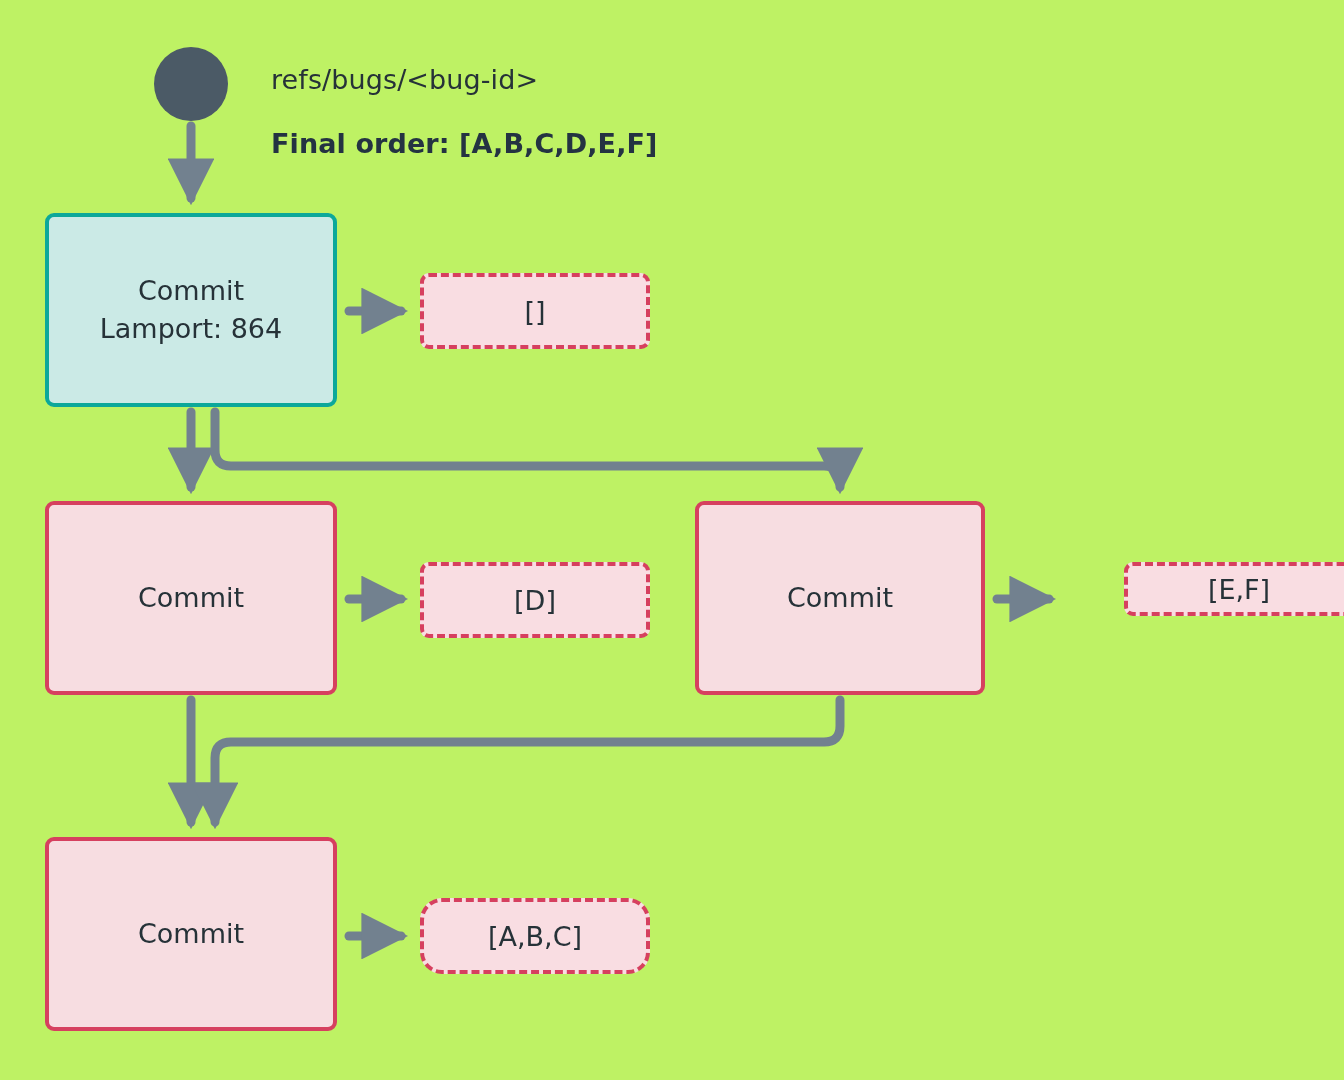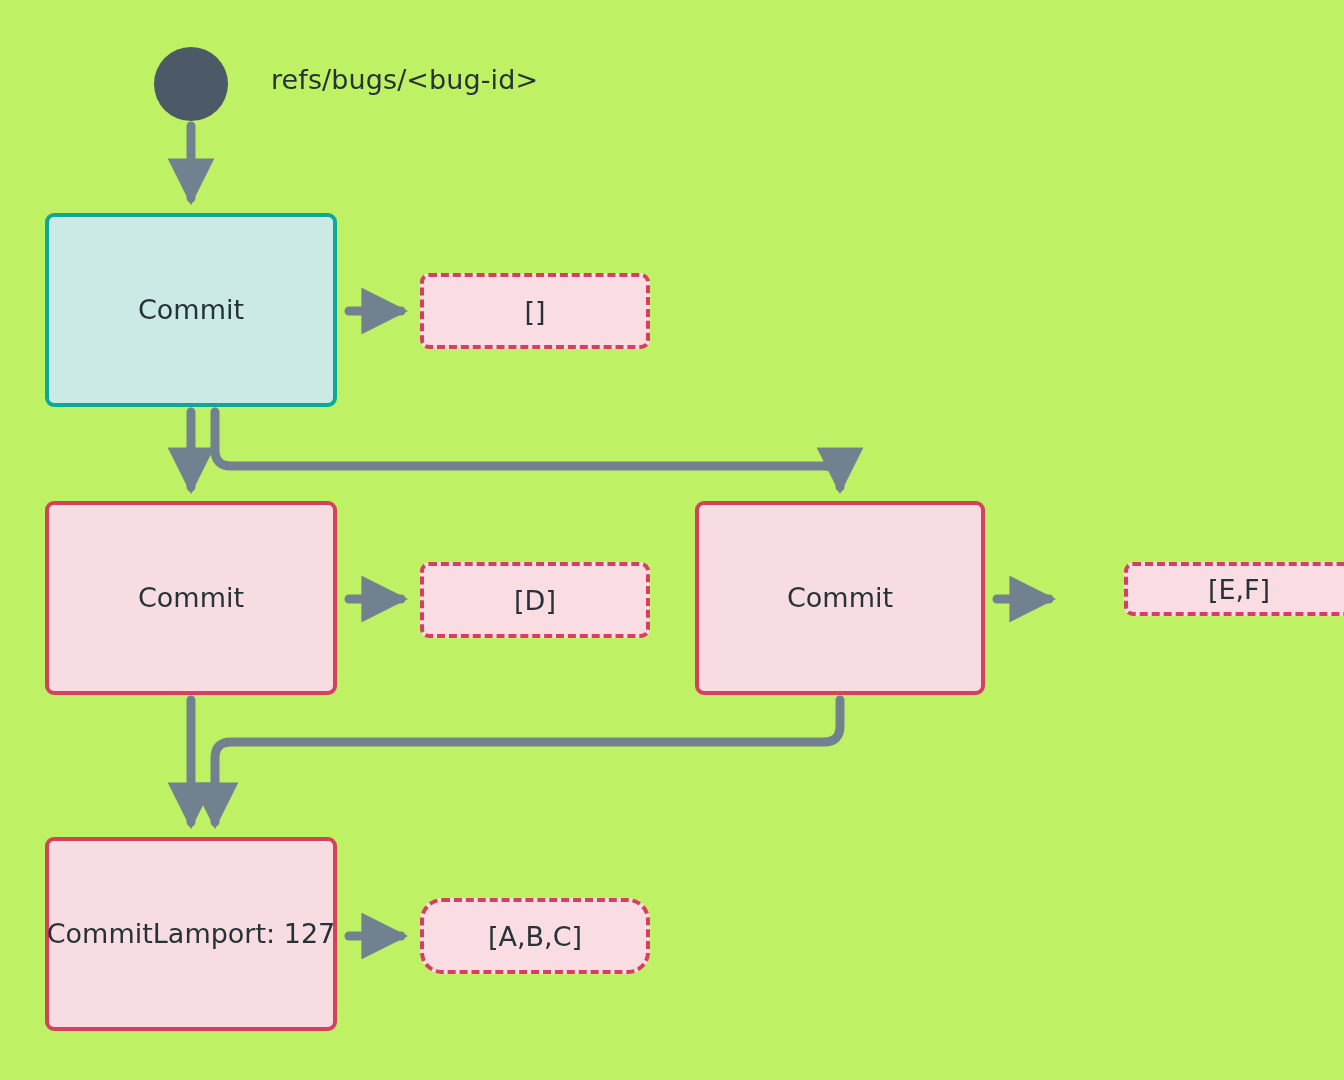--- a/index.html
+++ b/index.html
@@ -57,21 +57,21 @@
     white-space: nowrap;
     letter-spacing: 0.1px;
   }
 
   
   .commit-box {
     position: absolute;
     box-sizing: border-box;
     border-radius: 9px;
     display: flex;
-    flex-direction: row;
+    flex-direction: column;
     align-items: center;
     justify-content: center;
     color: #263238;
     font-size: 27px;
     line-height: 1.42;
   }
   .commit-box .ln {
     white-space: nowrap;
   }
   .commit-box.teal {
@@ -127,23 +127,25 @@
       <path d="M840,700 L840,726 Q840,742 824,742 L231,742 Q215,742 215,758 L215,822" marker-end="url(#arrowhead)"></path>
 
       <path d="M997,599 L1049,599" marker-end="url(#arrowhead)"></path>
 
       <path d="M349,936 L401,936" marker-end="url(#arrowhead)"></path>
     </g>
   </svg>
 
   <div class="root-dot"></div>
   <div class="ref-label">refs/bugs/&lt;bug-id&gt;</div>
+  <div class="final-order">Final order: [A,B,C,D,E,F]</div>
 
   <div class="commit-box teal" style="left:45px; top:213px; width:292px; height:194px;">
     <div class="ln">Commit</div>
+    <div class="ln">Lamport: 864</div>
   </div>
   <div class="payload-box" style="left:420px; top:273px; width:230px; height:76px;">
     <span>[]</span>
   </div>
 
   <div class="commit-box pink" style="left:45px; top:501px; width:292px; height:194px;">
     <div class="ln">Commit</div>
   </div>
   <div class="payload-box" style="left:420px; top:562px; width:230px; height:76px;">
     <span>[D]</span>
@@ -151,19 +153,18 @@
 
   <div class="commit-box pink" style="left:695px; top:501px; width:290px; height:194px;">
     <div class="ln">Commit</div>
   </div>
   <div class="payload-box" style="left:1124px; top:562px; width:230px; height:54px;">
     <span>[E,F]</span>
   </div>
 
   <div class="commit-box pink" style="left:45px; top:837px; width:292px; height:194px;">
     <div class="ln">Commit</div>
-    <div class="ln">Lamport: 127</div>
   </div>
   <div class="payload-box" style="left:420px; top:898px; width:230px; height:76px;border-radius:22px;">
     <span>[A,B,C]</span>
   </div>
 
 </div>
 
 </body></html>

